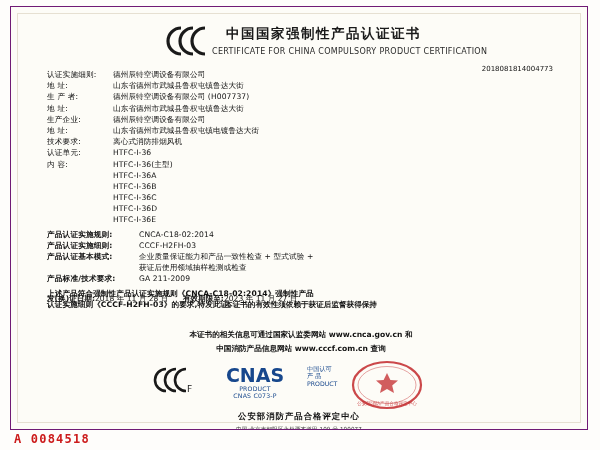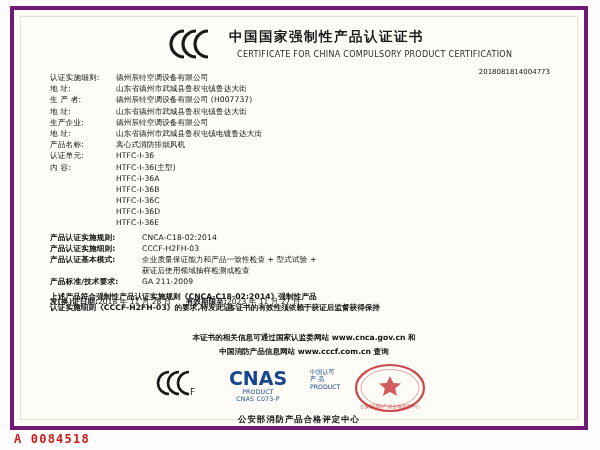--- a/index.html
+++ b/index.html
@@ -21,21 +21,21 @@
     height: 450px;
     background: #fefdfb;
   }
   .cert {
     position: absolute;
     left: 10px;
     top: 6px;
     width: 578px;
     height: 424px;
     background: #fdfcf7;
-    border: 4px solid #701a75;
+    border: 1px solid #701a75;
     box-sizing: border-box;
     overflow: hidden;
   }
   .cert-inner {
     position: absolute;
     left: 6px; top: 6px; right: 6px; bottom: 6px;
     border: 1px solid #e6e0d2;
   }
 
   
@@ -58,21 +58,21 @@
     left: 215px;
     top: 10px;
     font-size: 13.5px;
     font-weight: bold;
     letter-spacing: 1.5px;
     color: #1a1a1a;
     font-family: "DejaVu Sans", "Liberation Sans", sans-serif;
   }
   .title-en {
     position: absolute;
-    left: 223px;
+    left: 201px;
     top: 32px;
     font-size: 8px;
     letter-spacing: 0.3px;
     color: #2a2a2a;
   }
 
   
   .fields {
     position: absolute;
     left: 36px;
@@ -243,21 +243,21 @@
       </div>
       <div class="row">
         <span class="lbl">生产企业:</span>
         <span class="val">德州辰特空调设备有限公司</span>
       </div>
       <div class="row">
         <span class="lbl">地    址:</span>
         <span class="val">山东省德州市武城县鲁权屯镇电镀鲁达大街</span>
       </div>
       <div class="row">
-        <span class="lbl">产品名称:</span>
+        <span class="lbl">技术要求:</span>
         <span class="val">离心式消防排烟风机</span>
       </div>
       <div class="row">
         <span class="lbl">认证单元:</span>
         <span class="val">HTFC-I-36</span>
       </div>
 
       <div class="row">
         <span class="lbl">内    容:</span>
         <span class="val">HTFC-Ⅰ-36(主型)</span>

